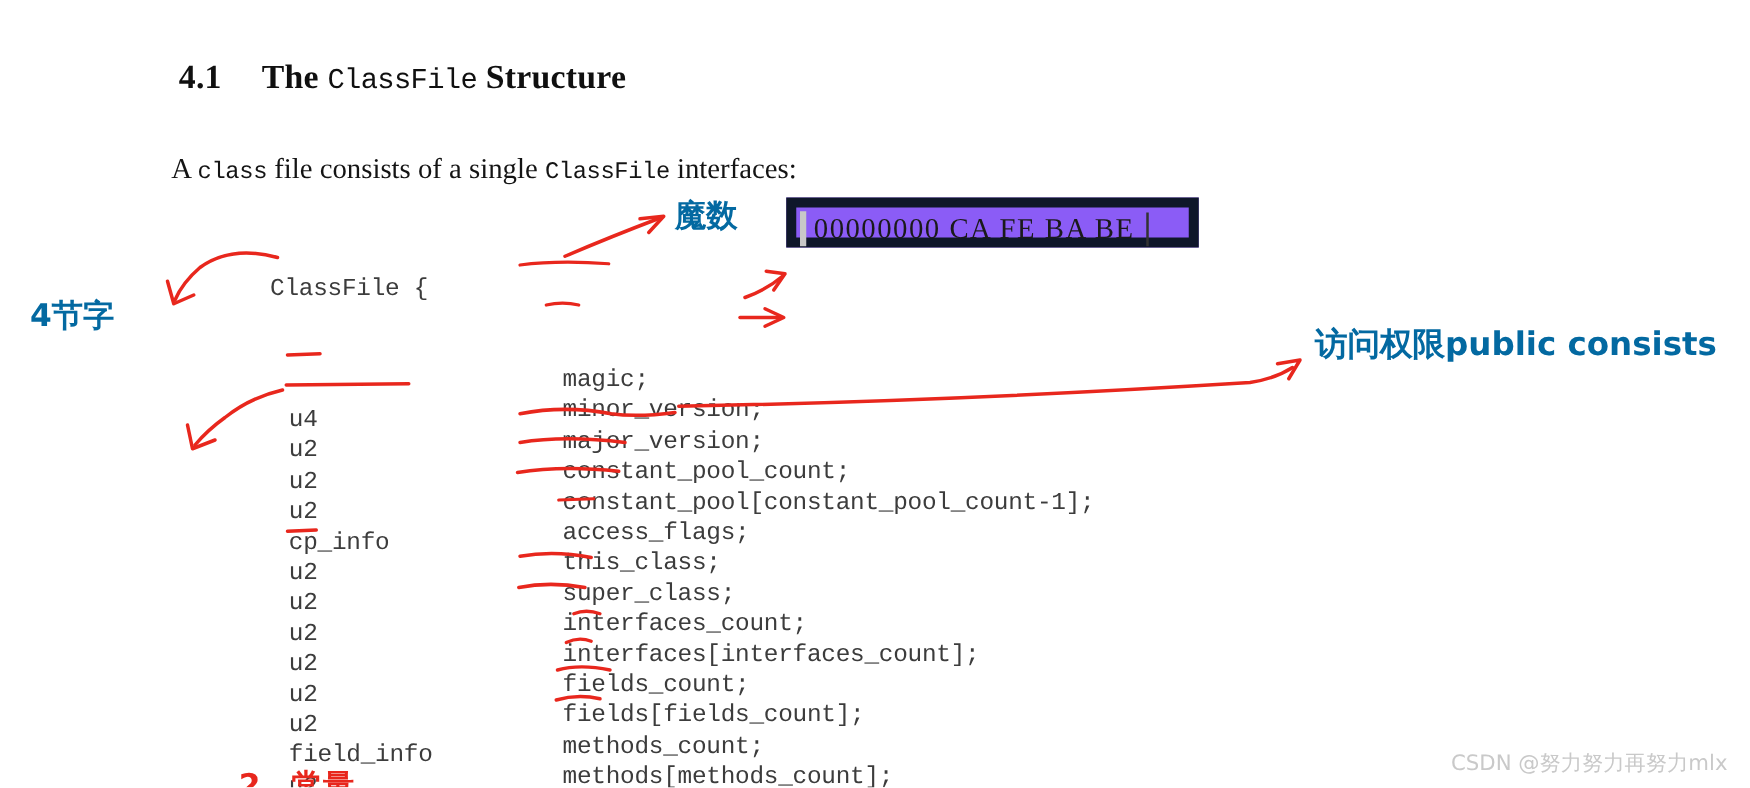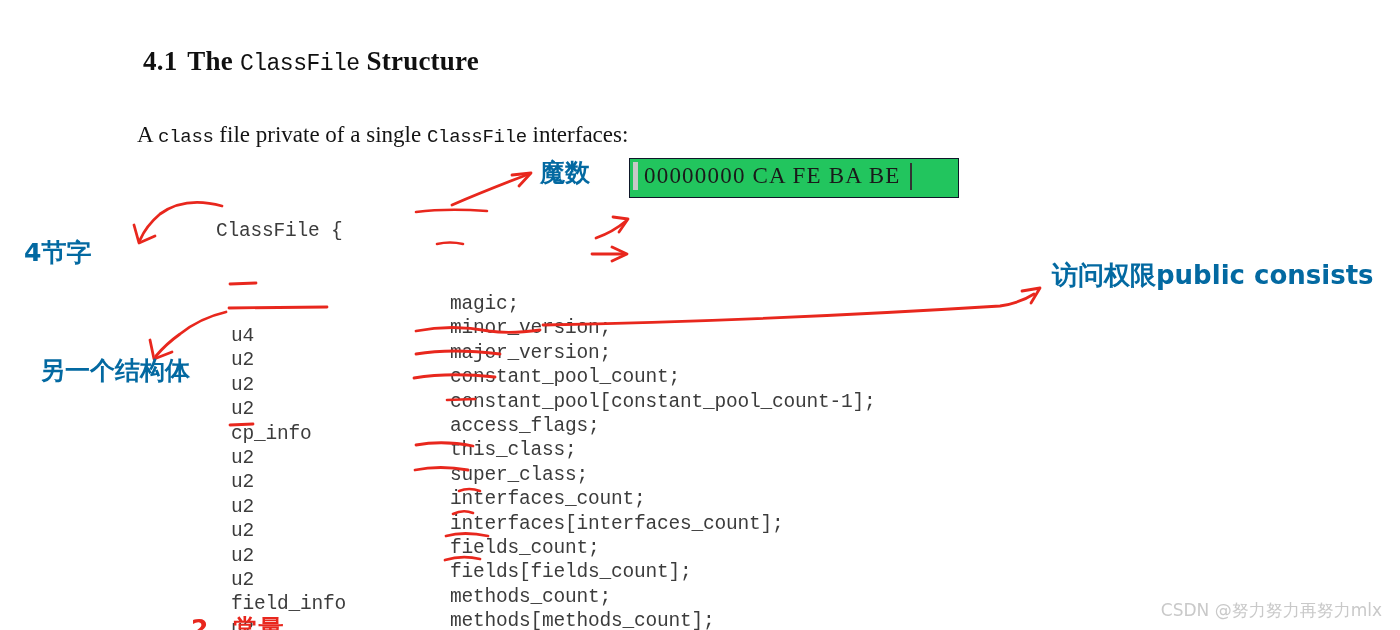--- a/index.html
+++ b/index.html
@@ -21,21 +21,21 @@
     position: absolute;
     left: 143px;
     top: 46px;
     font-family: "Liberation Serif", serif;
     font-weight: bold;
     font-size: 27px;
     color: #101010;
     letter-spacing: 0.2px;
     white-space: nowrap;
   }
-  .heading .num { margin-right: 10px; text-align: right; }
+  .heading .num { margin-right: 32px; text-align: right; }
   .heading .mono {
     font-family: "Liberation Mono", monospace;
     font-weight: normal;
     font-size: 23px;
     letter-spacing: -0.5px;
   }
 
   
   .intro {
     position: absolute;
@@ -73,22 +73,22 @@
   .code .ind { padding-left: 48px; box-sizing: border-box; margin-top: 32px; }
   .code .nm  { display: inline-block; vertical-align: top; margin-left: 33px; }
 
   
   .hexbox {
     position: absolute;
     left: 629px;
     top: 158px;
     width: 330px;
     height: 40px;
-    border: 1px solid #0f172a;
-    background: #22c55e;
+    border: 8px solid #0f172a;
+    background: #8b5cf6;
     box-sizing: border-box;
   }
   .hexbox .caret-left {
     position: absolute;
     left: 3px; top: 3px;
     width: 5px; height: 28px;
     background: #c8c8c8;
   }
   .hexbox .hextext {
     position: absolute;
@@ -179,21 +179,21 @@
 </head>
 <body>
 
 <div id="page">
 
   <div class="heading">
     <span class="num">4.1</span><span>The </span><span class="mono">ClassFile</span><span> Structure</span>
   </div>
 
   <div class="intro">
-    <span>A </span><span class="mono">class</span><span> file private of a single </span><span class="mono">ClassFile</span><span> interfaces:</span>
+    <span>A </span><span class="mono">class</span><span> file consists of a single </span><span class="mono">ClassFile</span><span> interfaces:</span>
   </div>
 
   <div class="code">
     <span class="ln"><span class="nm">ClassFile {</span></span>
     <span class="ln" id="code-rows" style="display: block; height: auto;"><span class="ln"><span class="ty ind">u4</span><span class="nm">magic;</span></span><span class="ln"><span class="ty ind">u2</span><span class="nm">minor_version;</span></span><span class="ln"><span class="ty ind">u2</span><span class="nm">major_version;</span></span><span class="ln"><span class="ty ind">u2</span><span class="nm">constant_pool_count;</span></span><span class="ln"><span class="ty ind">cp_info</span><span class="nm">constant_pool[constant_pool_count-1];</span></span><span class="ln"><span class="ty ind">u2</span><span class="nm">access_flags;</span></span><span class="ln"><span class="ty ind">u2</span><span class="nm">this_class;</span></span><span class="ln"><span class="ty ind">u2</span><span class="nm">super_class;</span></span><span class="ln"><span class="ty ind">u2</span><span class="nm">interfaces_count;</span></span><span class="ln"><span class="ty ind">u2</span><span class="nm">interfaces[interfaces_count];</span></span><span class="ln"><span class="ty ind">u2</span><span class="nm">fields_count;</span></span><span class="ln"><span class="ty ind">field_info</span><span class="nm">fields[fields_count];</span></span><span class="ln"><span class="ty ind">u2</span><span class="nm">methods_count;</span></span><span class="ln"><span class="ty ind">method_info</span><span class="nm">methods[methods_count];</span></span></span>
     
   </div>
 
   <div class="hexbox">
     <div class="caret-left"></div>
@@ -250,19 +250,18 @@
       <path d="M150,340 L154,359 L172,352" stroke-width="2.8"></path>
 
       <path d="M543,325 Q760,321 1000,306 Q1020,303 1034,294" stroke-width="2.8"></path>
       <path d="M1022,291 L1040,288 L1031,303" stroke-width="2.8"></path>
 
     </g>
   </svg>
 
   <div class="anno anno-magic">魔数</div>
   <div class="anno anno-4bytes">4节字</div>
-  <div class="anno anno-struct">另一个结构体</div>
   <div class="anno anno-access">访问权限public consists</div>
   <div class="anno-bottom">2、常量</div>
 
   <div class="watermark">CSDN @努力努力再努力mlx</div>
 
 </div>
 
 </body></html>

